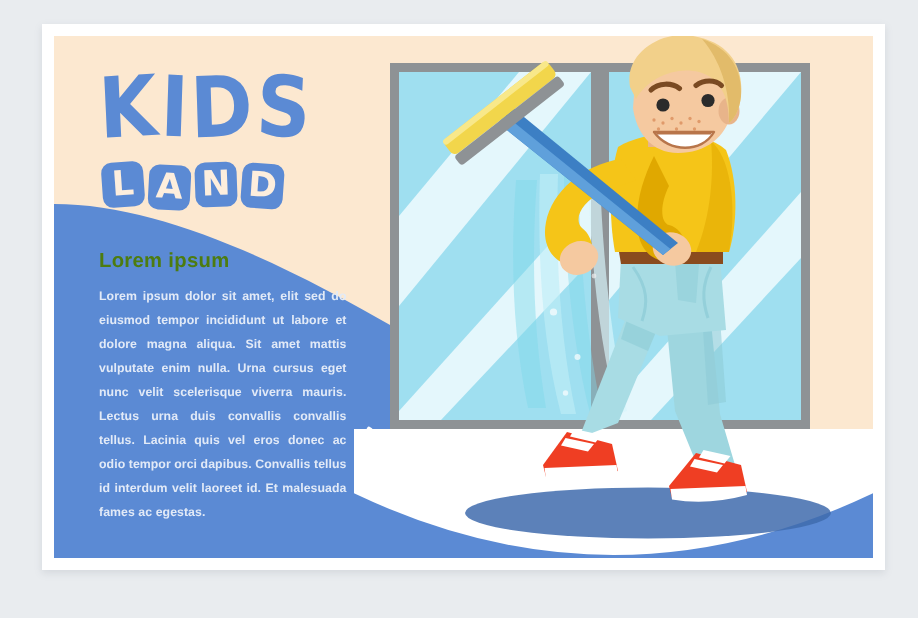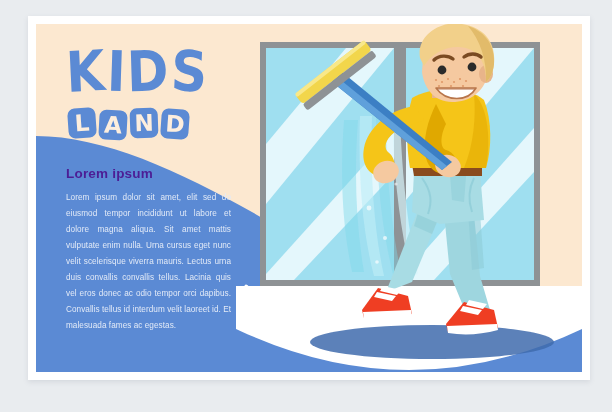--- a/index.html
+++ b/index.html
@@ -57,27 +57,28 @@
     line-height:1;
   }
   .t0{transform:rotate(-4deg);}
   .t1{transform:rotate(3deg);margin-top:2px;}
   .t2{transform:rotate(-2deg);}
   .t3{transform:rotate(4deg);margin-top:1px;}
 
   
   .textblock{position:absolute;left:30px;top:142px;width:165px;}
   .sub-title{
-    color:#4c1d95;font-size:13.5px;font-weight:bold;
+    color:#4d7c0f;font-size:13.5px;font-weight:bold;
     margin:0 0 9px 0;letter-spacing:.2px;
   }
   .body-copy{
     color:#e2eaf7;font-size:8.2px;line-height:1.95;
     text-align:justify;margin:0;
     letter-spacing:.05px;
+    font-weight:bold;
   }
 
   
   .illus{position:absolute;left:200px;top:0;width:346px;height:348px;}
   .illus svg{display:block;}
 </style>
 </head>
 <body>
 
 <div class="stage">

